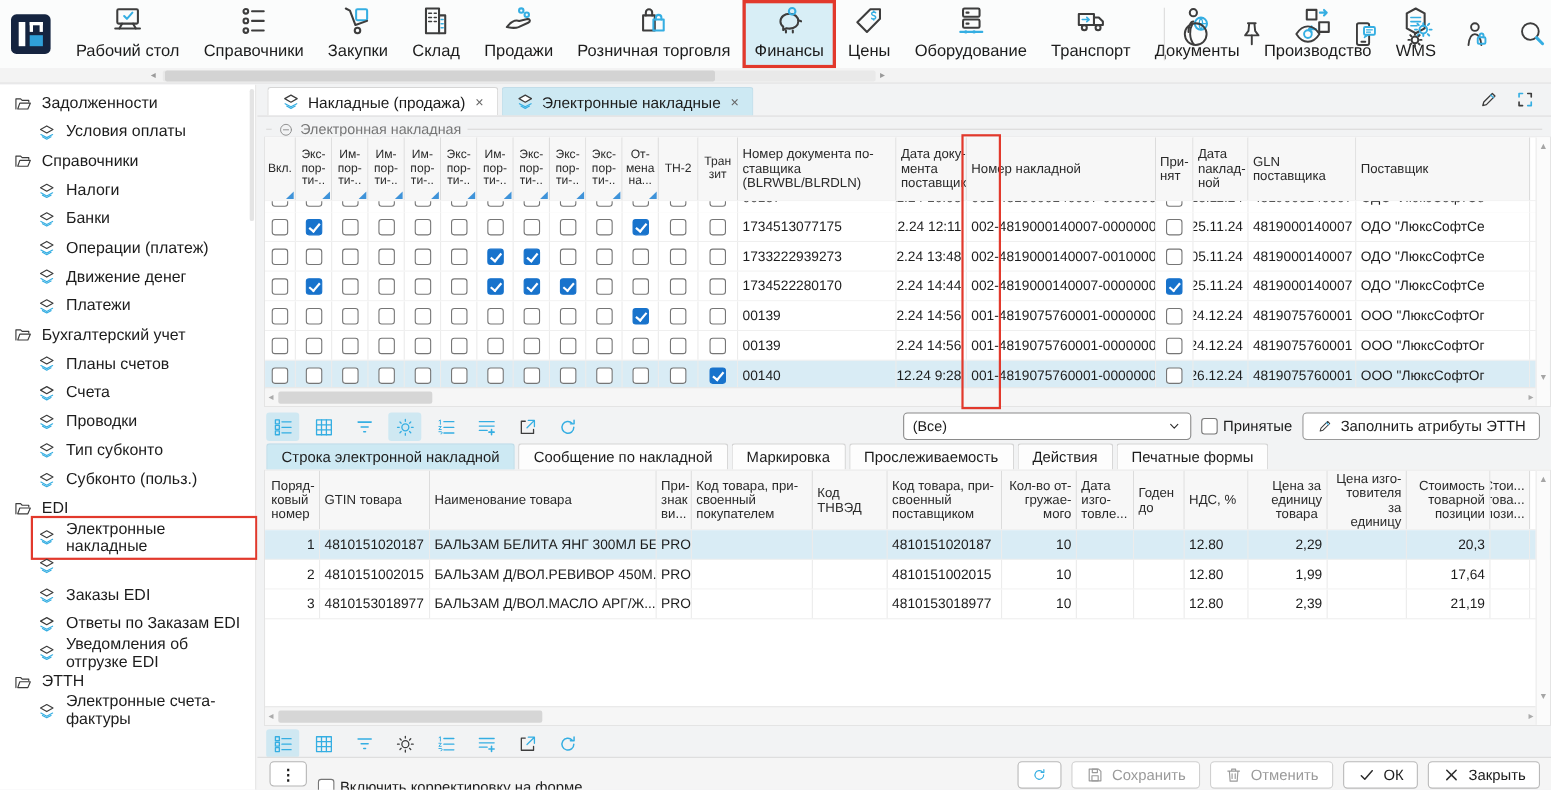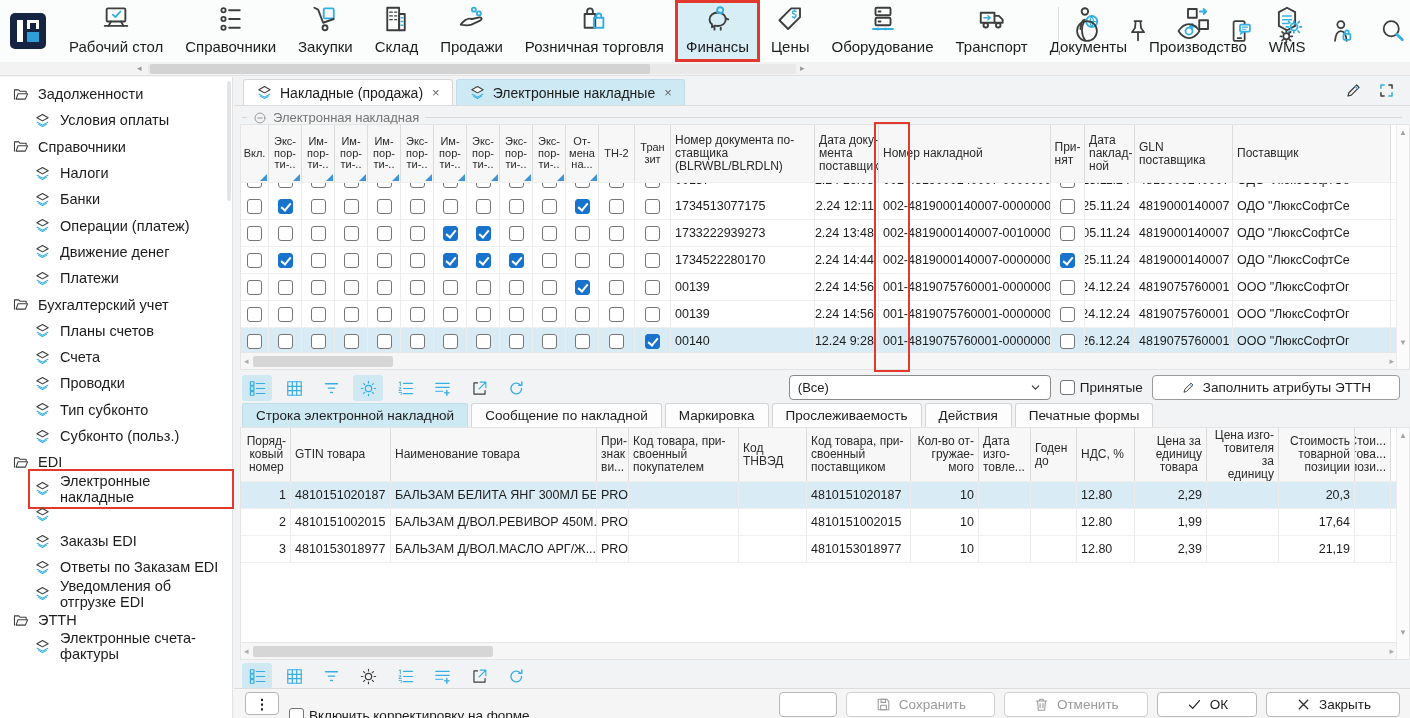--- a/index.html
+++ b/index.html
@@ -86,21 +86,21 @@
   .red-rect-transit { position:absolute; left:640px; top:45px; width:36px; height:250px; border:2.5px solid #e2392c; pointer-events:none; z-index:5; }
 
   
   .toolbar { position:absolute; left:8px; display:flex; gap:7px; align-items:center; height:26px; }
   .tool { width:30px; height:26px; display:flex; align-items:center; justify-content:center; border-radius:3px; }
   .tool.active { background:#cfe8f2; }
 
   .filterbar { position:absolute; top:298px; right:10px; display:flex; align-items:center; gap:9px; }
   .dropdown { width:262px; height:25px; background:#fff; border:1px solid #8a8a8a; border-radius:4px; display:flex; align-items:center; justify-content:space-between; padding:0 8px; font-size:13px; }
   .cklabel { display:flex; align-items:center; gap:5px; font-size:13.5px; }
-  .btn { height:25px; background:#fff; border:1px solid #b9b9b9; border-radius:4px; display:flex; align-items:center; justify-content:flex-end; gap:7px; font-size:13.5px; padding:0 28px; }
+  .btn { height:25px; background:#fff; border:1px solid #b9b9b9; border-radius:4px; display:flex; align-items:center; justify-content:flex-end; gap:7px; font-size:13.5px; padding:0 12px; }
   .btn.disabled { color:#9a9a9a; border-color:#d0d0d0; }
   .fillbtn { border-color:#9a9a9a; }
 
   
   .subtabs { position:absolute; left:8px; top:326px; display:flex; gap:3px; height:24px; }
   .subtab { display:flex; align-items:center; padding:0 13px; background:#fdfdfd; border:1px solid #d4d4d4; border-bottom:none; border-radius:3px 3px 0 0; font-size:13.5px; }
   .subtab.active { background:#cde9f3; border-color:#c0dce8; }
 
   
   .footer { position:absolute; left:0; top:611px; width:1176px; height:30px; background:#f5f5f5; border-top:1px solid #dcdcdc; display:flex; align-items:center; }
@@ -1289,21 +1289,21 @@
         <div class="subtab">
           <span>Действия</span>
         </div>
         <div class="subtab">
           <span>Печатные формы</span>
         </div>
       </div>
 
     <div class="panel g2" id="grid2">
         <div class="ghead grow" style="height:54px">
-          <div class="gcell al-r" style="width:50px;text-align:center">Поряд-
+          <div class="gcell al-r" style="width:50px;text-align:left">Поряд-
 ковый
 номер</div>
           <div class="gcell" style="width:100px;text-align:left">GTIN товара</div>
           <div class="gcell" style="width:206px;text-align:left">Наименование товара</div>
           <div class="gcell" style="width:32px;text-align:left">При-
 знак
 ви...</div>
           <div class="gcell" style="width:110px;text-align:left">Код товара, при-
 своенный
 покупателем</div>

